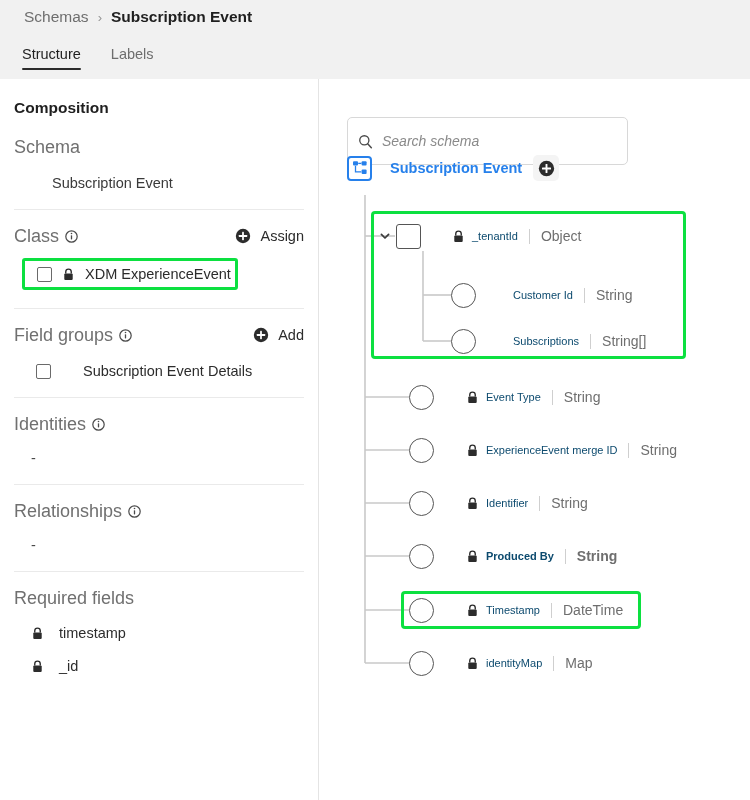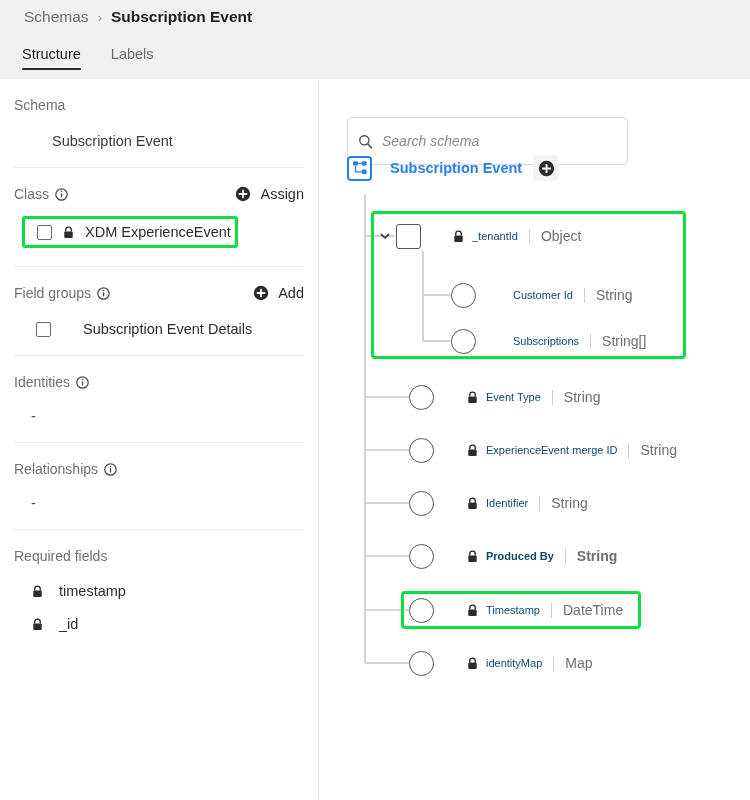--- a/index.html
+++ b/index.html
@@ -56,21 +56,21 @@
     margin-top: 20px; margin-bottom: 4px;
   }
   .section { padding-top: 16px; }
   .section-hr { height: 1px; background: #eaeaea; margin-top: 18px; }
   .sec-head {
     display: flex; align-items: center; justify-content: space-between;
     height: 20px;
   }
   .sec-label {
     display: flex; align-items: center; gap: 6px;
-    font-size: 14px; color: #707070;
+    font-size: 18px; color: #707070;
   }
   .info-icon {
     width: 13px; height: 13px; display: inline-block; flex: 0 0 auto;
   }
   .action {
     display: flex; align-items: center; gap: 9px;
     cursor: pointer; color: #2c2c2c; font-size: 14.5px;
   }
   .plus-circle { width: 16px; height: 16px; flex: 0 0 auto; }
   .value-row {
@@ -174,20 +174,21 @@
     <div class="tabs">
       <div class="tab active">Structure</div>
       <div class="tab">Labels</div>
     </div>
   </div>
 
   <div class="v-divider"></div>
 
   <div class="left-panel">
 
+    <div class="panel-title">Composition</div>
 
     <div class="section">
       <div class="sec-head">
         <div class="sec-label">
           <span>Schema</span>
         </div>
       </div>
       <div class="value-row">Subscription Event</div>
       <div class="section-hr"></div>
     </div>

